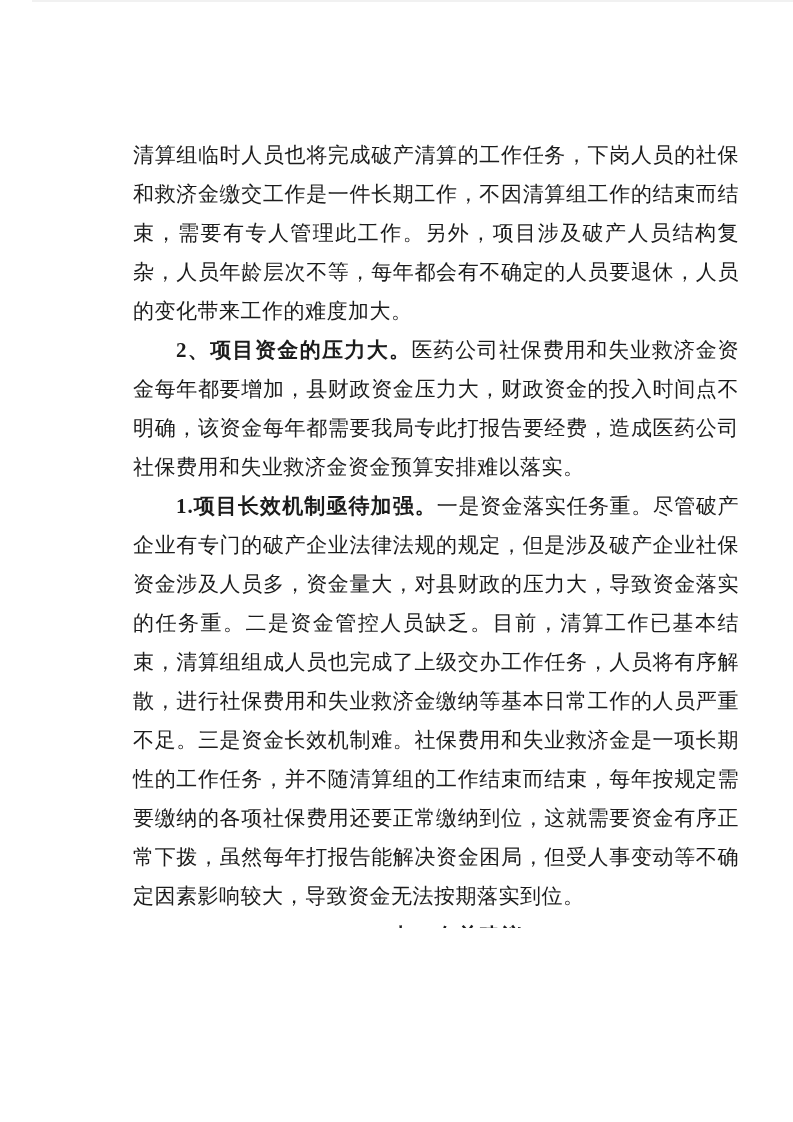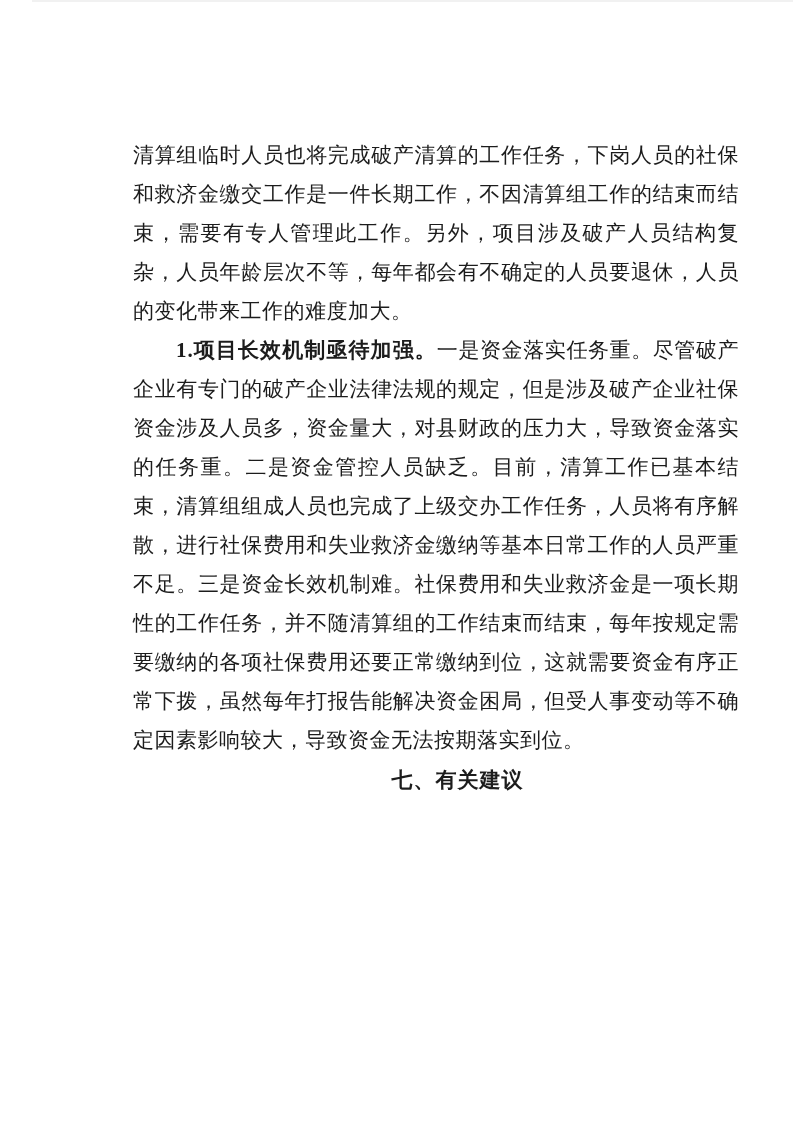--- a/index.html
+++ b/index.html
@@ -72,20 +72,21 @@
 </head>
 <body>
 
 <div class="page">
   <div class="page-top-edge"></div>
 
   <main class="text-block">
 
     <p class="para"><span>清算组临时人员也将完成破产清算的工作任务，下岗人员的社保和救济金缴交工作是一件长期工作，不因清算组工作的结束而结束，需要有专人管理此工作。另外，项目涉及破产人员结构复杂，人员年龄层次不等，每年都会有不确定的人员要退休，人员的变化带来工作的难度加大。</span></p>
 
+    <p class="para indent"><strong>2、项目资金的压力大。</strong><span>医药公司社保费用和失业救济金资金每年都要增加，县财政资金压力大，财政资金的投入时间点不明确，该资金每年都需要我局专此打报告要经费，造成医药公司社保费用和失业救济金资金预算安排难以落实。</span></p>
 
     <p class="para indent"><strong>1.项目长效机制亟待加强。</strong><span>一是资金落实任务重。尽管破产企业有专门的破产企业法律法规的规定，但是涉及破产企业社保资金涉及人员多，资金量大，对县财政的压力大，导致资金落实的任务重。二是资金管控人员缺乏。目前，清算工作已基本结束，清算组组成人员也完成了上级交办工作任务，人员将有序解散，进行社保费用和失业救济金缴纳等基本日常工作的人员严重不足。三是资金长效机制难。社保费用和失业救济金是一项长期性的工作任务，并不随清算组的工作结束而结束，每年按规定需要缴纳的各项社保费用还要正常缴纳到位，这就需要资金有序正常下拨，虽然每年打报告能解决资金困局，但受人事变动等不确定因素影响较大，导致资金无法按期落实到位。</span></p>
 
     <h2 class="section-heading">七、有关建议</h2>
 
 
   </main>
 
   <div class="page-number">-36-</div>
 </div>

